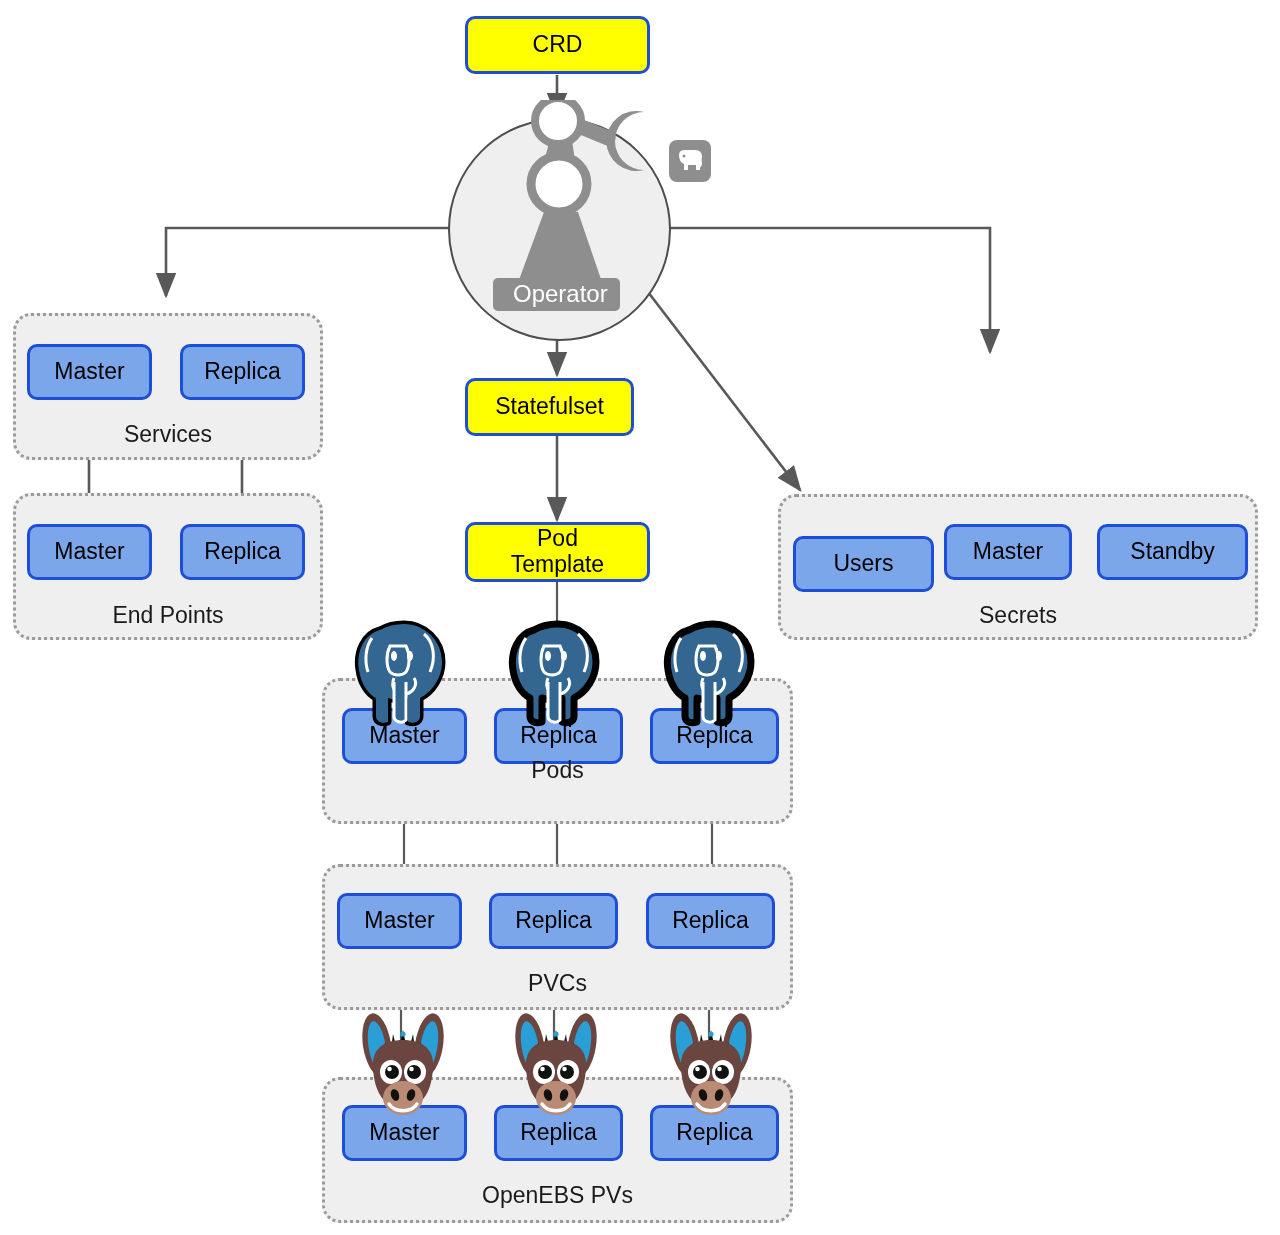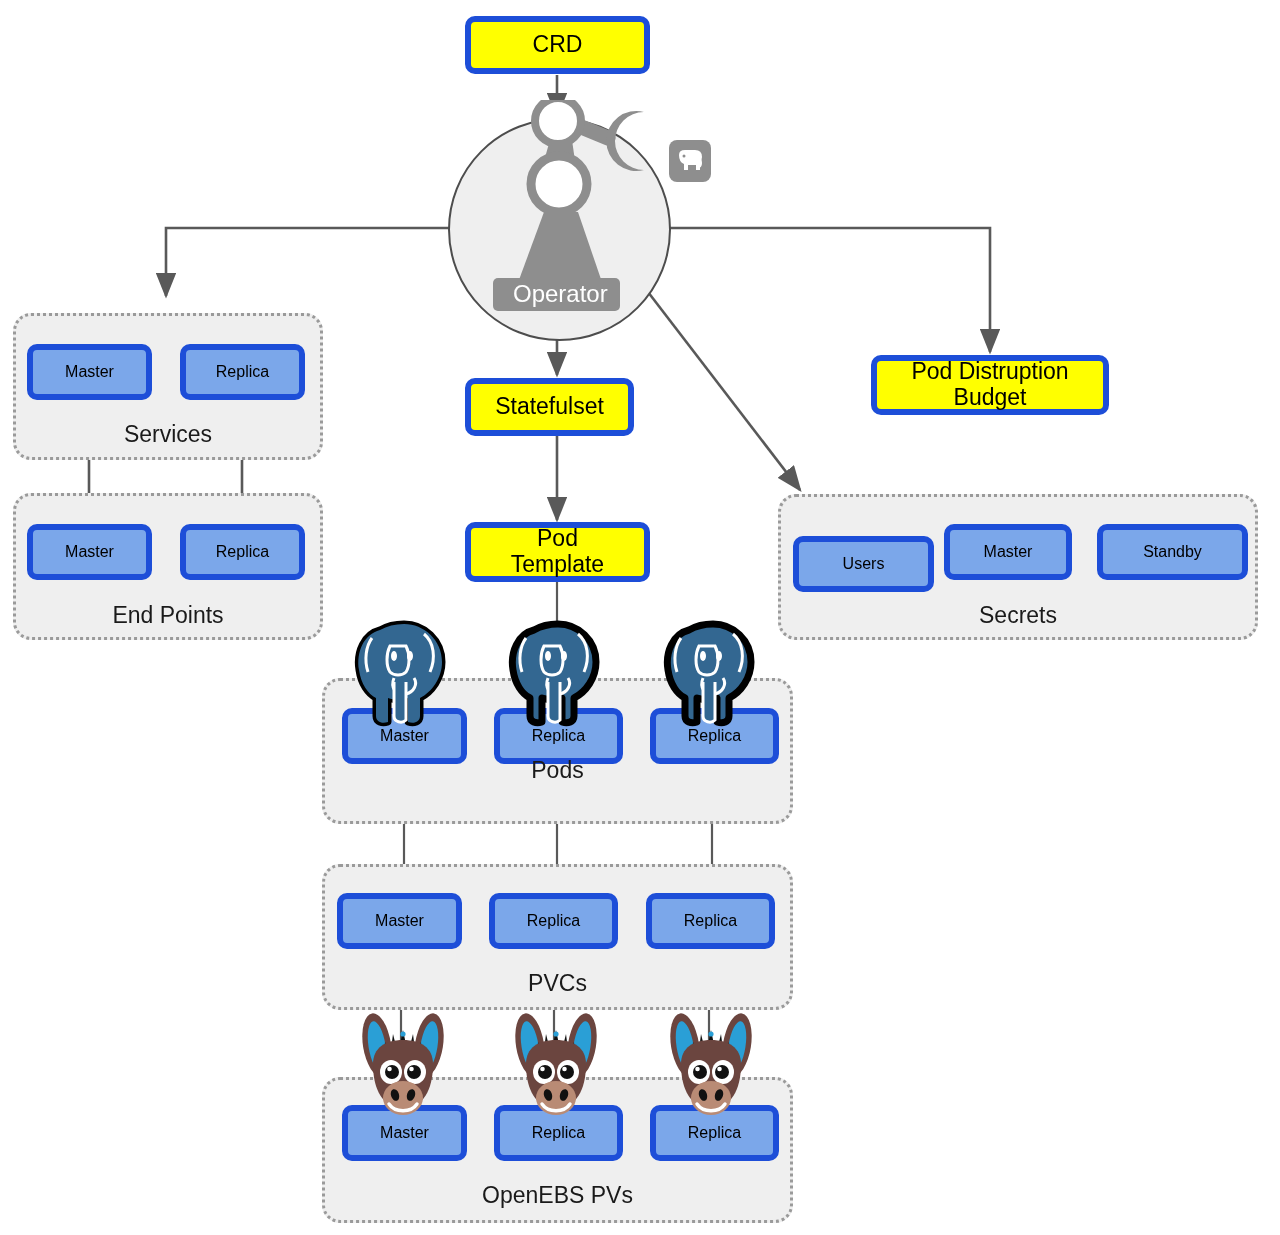--- a/index.html
+++ b/index.html
@@ -5,22 +5,22 @@
   html,body{margin:0;padding:0;background:#ffffff;}
   body{font-family:"Liberation Sans", sans-serif;}
   #canvas{position:relative;width:1280px;height:1235px;background:#fff;overflow:hidden;}
   svg.layer{position:absolute;left:0;top:0;width:1280px;height:1235px;pointer-events:none;}
   svg.layer.below{z-index:1;}
 
   .group-box{position:absolute;z-index:2;background:#efefef;border:3px dotted #9a9a9a;border-radius:18px;box-sizing:border-box;}
   .group-label{position:absolute;z-index:3;text-align:center;font-size:23px;color:#1a1a1a;white-space:nowrap;}
 
   .node{position:absolute;z-index:3;box-sizing:border-box;display:flex;align-items:center;justify-content:center;
-        border-radius:10px;border:6px solid #1d4ed8;text-align:center;line-height:1.12;color:#000;}
-  .node.blue{background:#7ba7ea;font-size:16px;}
+        border-radius:10px;border:3px solid #1d4ed8;text-align:center;line-height:1.12;color:#000;}
+  .node.blue{background:#7ba7ea;font-size:23px;}
   .node.yellow{background:#ffff00;font-size:23px;}
 
   .op-circle{position:absolute;z-index:3;border-radius:50%;background:#efefef;border:2.5px solid #4d4d4d;}
   .op-label{position:absolute;z-index:5;background:#8e8e8e;color:#ffffff;font-size:24px;border-radius:5px;
             padding:2px 12px 3px 20px;white-space:nowrap;}
   .icon-wrap{position:absolute;z-index:5;}
   .pg-logo{position:absolute;z-index:5;}
   .donkey{position:absolute;z-index:5;}
   .elephant-badge{position:absolute;z-index:6;}
 </style>
@@ -127,24 +127,20 @@
 
   <div class="node yellow" style="left:465px;top:378px;width:169px;height:58px;">
     <span>Statefulset</span>
   </div>
 
   <div class="node yellow" style="left:465px;top:522px;width:185px;height:60px;flex-direction:column;text-align:center;">
     <span>Pod</span>
     <span>Template</span>
   </div>
 
-  <div class="node yellow" style="left:871px;top:355px;width:238px;height:60px;flex-direction:column;">
-    <span>Pod Distruption</span>
-    <span>Budget</span>
-  </div>
 
   <div class="group-box" style="left:778px;top:494px;width:480px;height:146px;"></div>
   <div class="node blue" style="left:793px;top:536px;width:141px;height:56px;">
     <span>Users</span>
   </div>
   <div class="node blue" style="left:944px;top:524px;width:128px;height:56px;">
     <span>Master</span>
   </div>
   <div class="node blue" style="left:1097px;top:524px;width:151px;height:56px;">
     <span>Standby</span>

